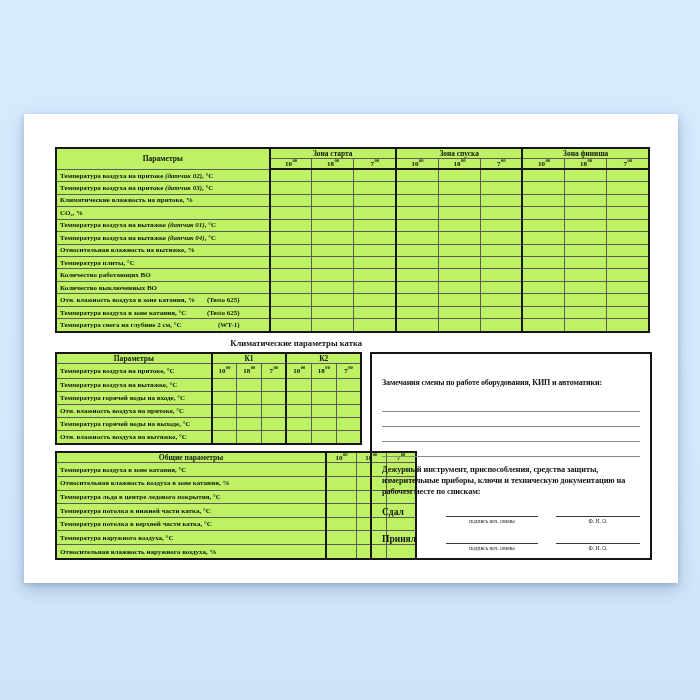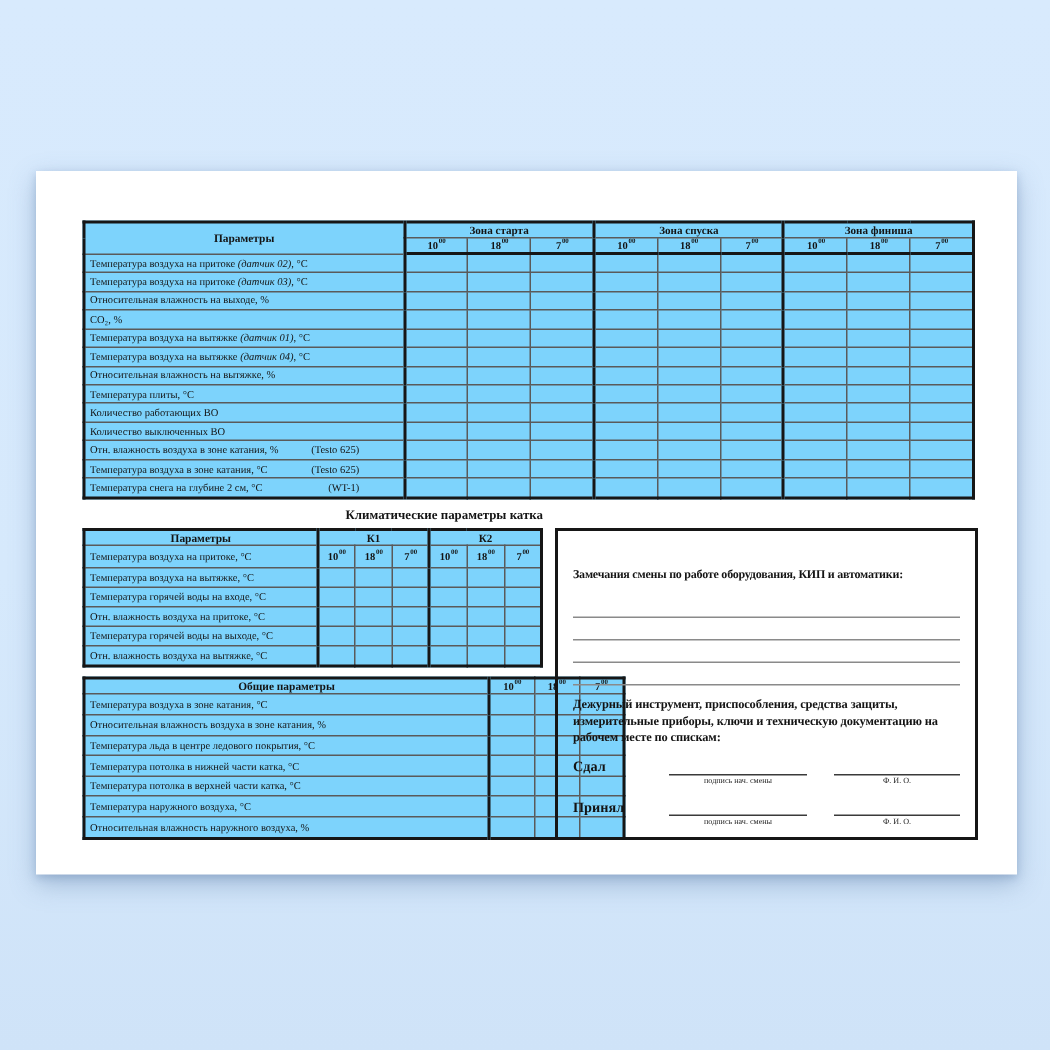--- a/index.html
+++ b/index.html
@@ -9,35 +9,35 @@
     font-family:"Liberation Serif","DejaVu Serif",serif;
     color:#141414;
     position:relative;
   }
   .paper{
     position:absolute;left:24px;top:114px;width:654px;height:469px;
     background:#ffffff;
     box-shadow:0 6px 16px rgba(105,135,175,.45),0 2px 5px rgba(105,135,175,.35);
   }
   
-  .ftable{border-collapse:collapse;table-layout:fixed;position:absolute;background:#7dd3fc;
+  .ftable{border-collapse:collapse;table-layout:fixed;position:absolute;background:#bef264;
           border:2px solid #161616;padding-left:12px;}
   .ftable th,.ftable td{border:1px solid #5a5a5a;padding:0;margin:0;overflow:hidden;}
   .ftable th{font-weight:bold;}
   .grp{border-left-width:2px !important;border-left-color:#161616 !important;}
   .pcol{border-right:2px solid #161616 !important;}
   .hdr-b th{border-bottom-width:2px;border-bottom-color:#161616;}
   .zones-tbl{left:31px;top:33px;width:595px;height:186px;}
   .climate-tbl{left:31px;top:238px;width:307px;height:93px;}
   .general-tbl{left:31px;top:337px;width:362px;height:109px;}
   .params-th{font-size:7.6px;}
   .zone-th{font-size:7.4px;}
   .time-th,.time-cell{font-size:7px;text-align:center;font-weight:bold;}
   .time-th sup,.time-cell sup{font-size:4.6px;position:relative;top:-1px;left:.5px;}
-  .label-cell{font-size:7px;font-weight:normal;text-align:center;}
+  .label-cell{font-size:7px;font-weight:bold;text-align:center;}
   .lblwrap{display:flex;align-items:center;padding:0 3px;white-space:nowrap;}
   .lblwrap i{font-style:italic;}
   .note{margin-left:auto;padding-right:26px;}
   .gen-th{font-size:7.6px;}
   .climate-title{
     position:absolute;left:31px;top:224px;width:307px;text-align:right;
     font-size:8.6px;font-weight:bold;
   }
   
   .notes{
@@ -127,21 +127,21 @@
           <td class="cell grp"></td>
           <td class="cell"></td>
           <td class="cell"></td>
           <td class="cell grp"></td>
           <td class="cell"></td>
           <td class="cell"></td>
         </tr>
         <tr>
           <td class="pcol label-cell">
             <div class="lblwrap">
-              <span><span>Относительная влажность на выходе, %</span><i></i><span></span></span>
+              <span><span>Климатические влажность на притоке, %</span><i></i><span></span></span>
             </div>
           </td>
           <td class="cell grp"></td>
           <td class="cell"></td>
           <td class="cell"></td>
           <td class="cell grp"></td>
           <td class="cell"></td>
           <td class="cell"></td>
           <td class="cell grp"></td>
           <td class="cell"></td>

